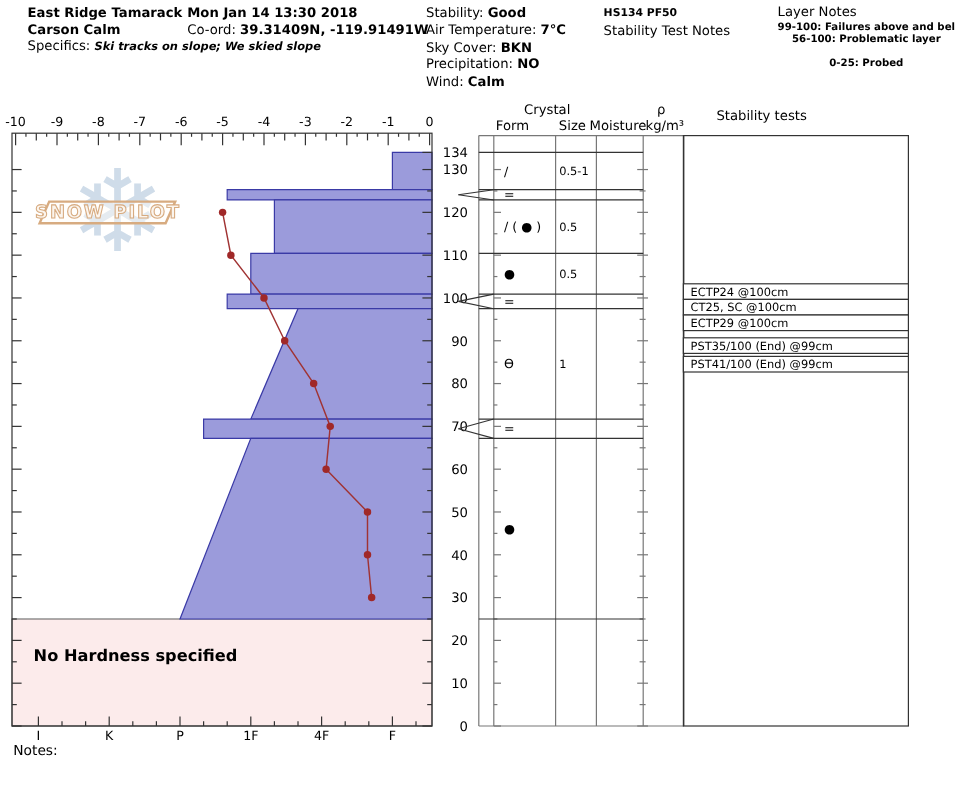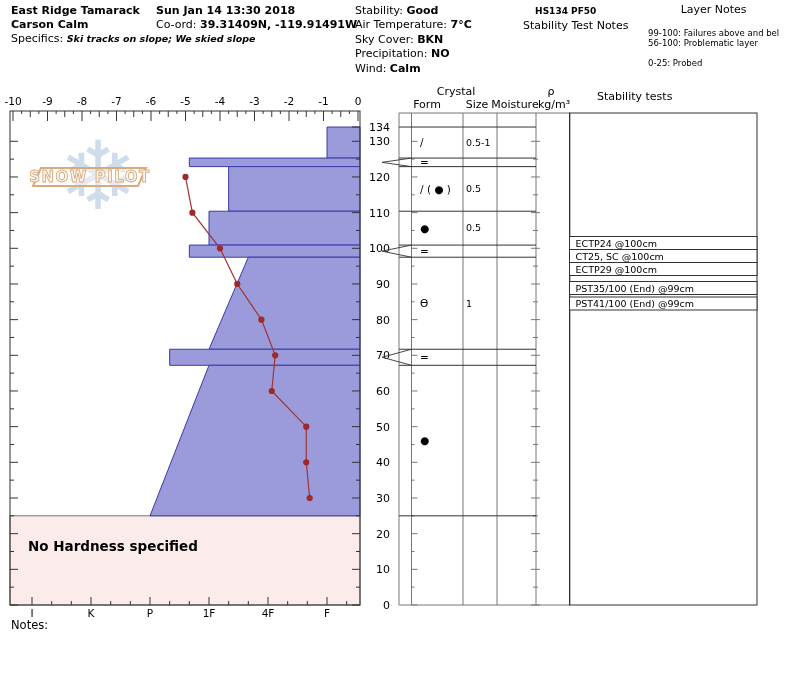--- a/index.html
+++ b/index.html
@@ -3,25 +3,25 @@
 <meta charset="utf-8">
 <style>
   html,body{margin:0;padding:0;background:#fff;}
   body{width:800px;height:676px;position:relative;overflow:hidden;
        font-family:"DejaVu Sans","Liberation Sans",sans-serif;color:#000;}
   #chart-svg{position:absolute;left:0;top:0;}
   .hcol{position:absolute;top:4px;font-size:11px;line-height:13.9px;white-space:nowrap;}
   .hcol .b{font-weight:bold;}
   .hcol b{font-weight:bold;}
   .sm{font-size:9.5px;font-style:italic;}
-  #layer-notes .ln{font-size:8.5px;font-weight:normal;line-height:10.4px;}
+  #layer-notes .ln{font-size:8.5px;font-weight:bold;line-height:10.4px;text-align:center;}
   #layer-notes .ln.gap{margin-top:9px;}
-  #layer-notes .title{font-size:11px;line-height:13px;margin-bottom:12px;text-align:center;}
-  #summary-col .hs{font-size:9px;font-weight:bold;line-height:12px;margin-top:2px;text-align:center;}
-  #summary-col .stn{font-size:11px;margin-top:2px;margin-left:20px;}
+  #layer-notes .title{font-size:11px;line-height:13px;margin-bottom:2px;}
+  #summary-col .hs{font-size:9px;font-weight:bold;line-height:12px;margin-top:2px;}
+  #summary-col .stn{font-size:11px;margin-top:2px;}
 </style>
 </head>
 <body>
 
 <svg id="chart-svg" width="800" height="676">
     <g>
       <text x="98" y="209" font-size="95" fill="#cfdce9" text-anchor="middle">❄</text>
       <polygon points="33,186 138,186 146,168 41,168" fill="rgba(255,252,248,0.45)" stroke="#d7ab80" stroke-width="2"></polygon>
       <text x="90" y="182" font-size="15" font-weight="bold" letter-spacing="1.5" fill="#fbf5ee" stroke="#d7ab80" stroke-width="0.9" text-anchor="middle">SNOW PILOT</text>
     </g>
@@ -311,28 +311,28 @@
       <circle cx="261.4" cy="319.64" r="3.1" fill="#a02828"></circle>
       <circle cx="275.2" cy="355.31" r="3.1" fill="#a02828"></circle>
       <circle cx="271.75" cy="390.98" r="3.1" fill="#a02828"></circle>
       <circle cx="306.25" cy="426.65" r="3.1" fill="#a02828"></circle>
       <circle cx="306.25" cy="462.32" r="3.1" fill="#a02828"></circle>
       <circle cx="309.7" cy="497.99" r="3.1" fill="#a02828"></circle>
     </g>
     <text x="11" y="629" font-size="11.5" fill="#000">Notes:</text>
   </svg>
 
-<div class="hcol" id="location-col" style="left:11px">
+<div class="hcol" id="location-col" style="left:23px">
   <div class="b">East Ridge Tamarack</div>
   <div class="b">Carson Calm</div>
   <div><span>Specifics: </span><b class="sm">Ski tracks on slope; We skied slope</b></div>
 </div>
 
 <div class="hcol" id="observer-col" style="left:156px">
-  <div class="b">Sun Jan 14 13:30 2018</div>
+  <div class="b">Mon Jan 14 13:30 2018</div>
   <div><span>Co-ord: </span><b>39.31409N, -119.91491W</b></div>
 </div>
 
 <div class="hcol" id="conditions-col" style="left:355px;line-height:14.4px">
   <div><span>Stability: </span><b>Good</b></div>
   <div><span>Air Temperature: </span><b>7°C</b></div>
   <div><span>Sky Cover: </span><b>BKN</b></div>
   <div><span>Precipitation: </span><b>NO</b></div>
   <div><span>Wind: </span><b>Calm</b></div>
 </div>

